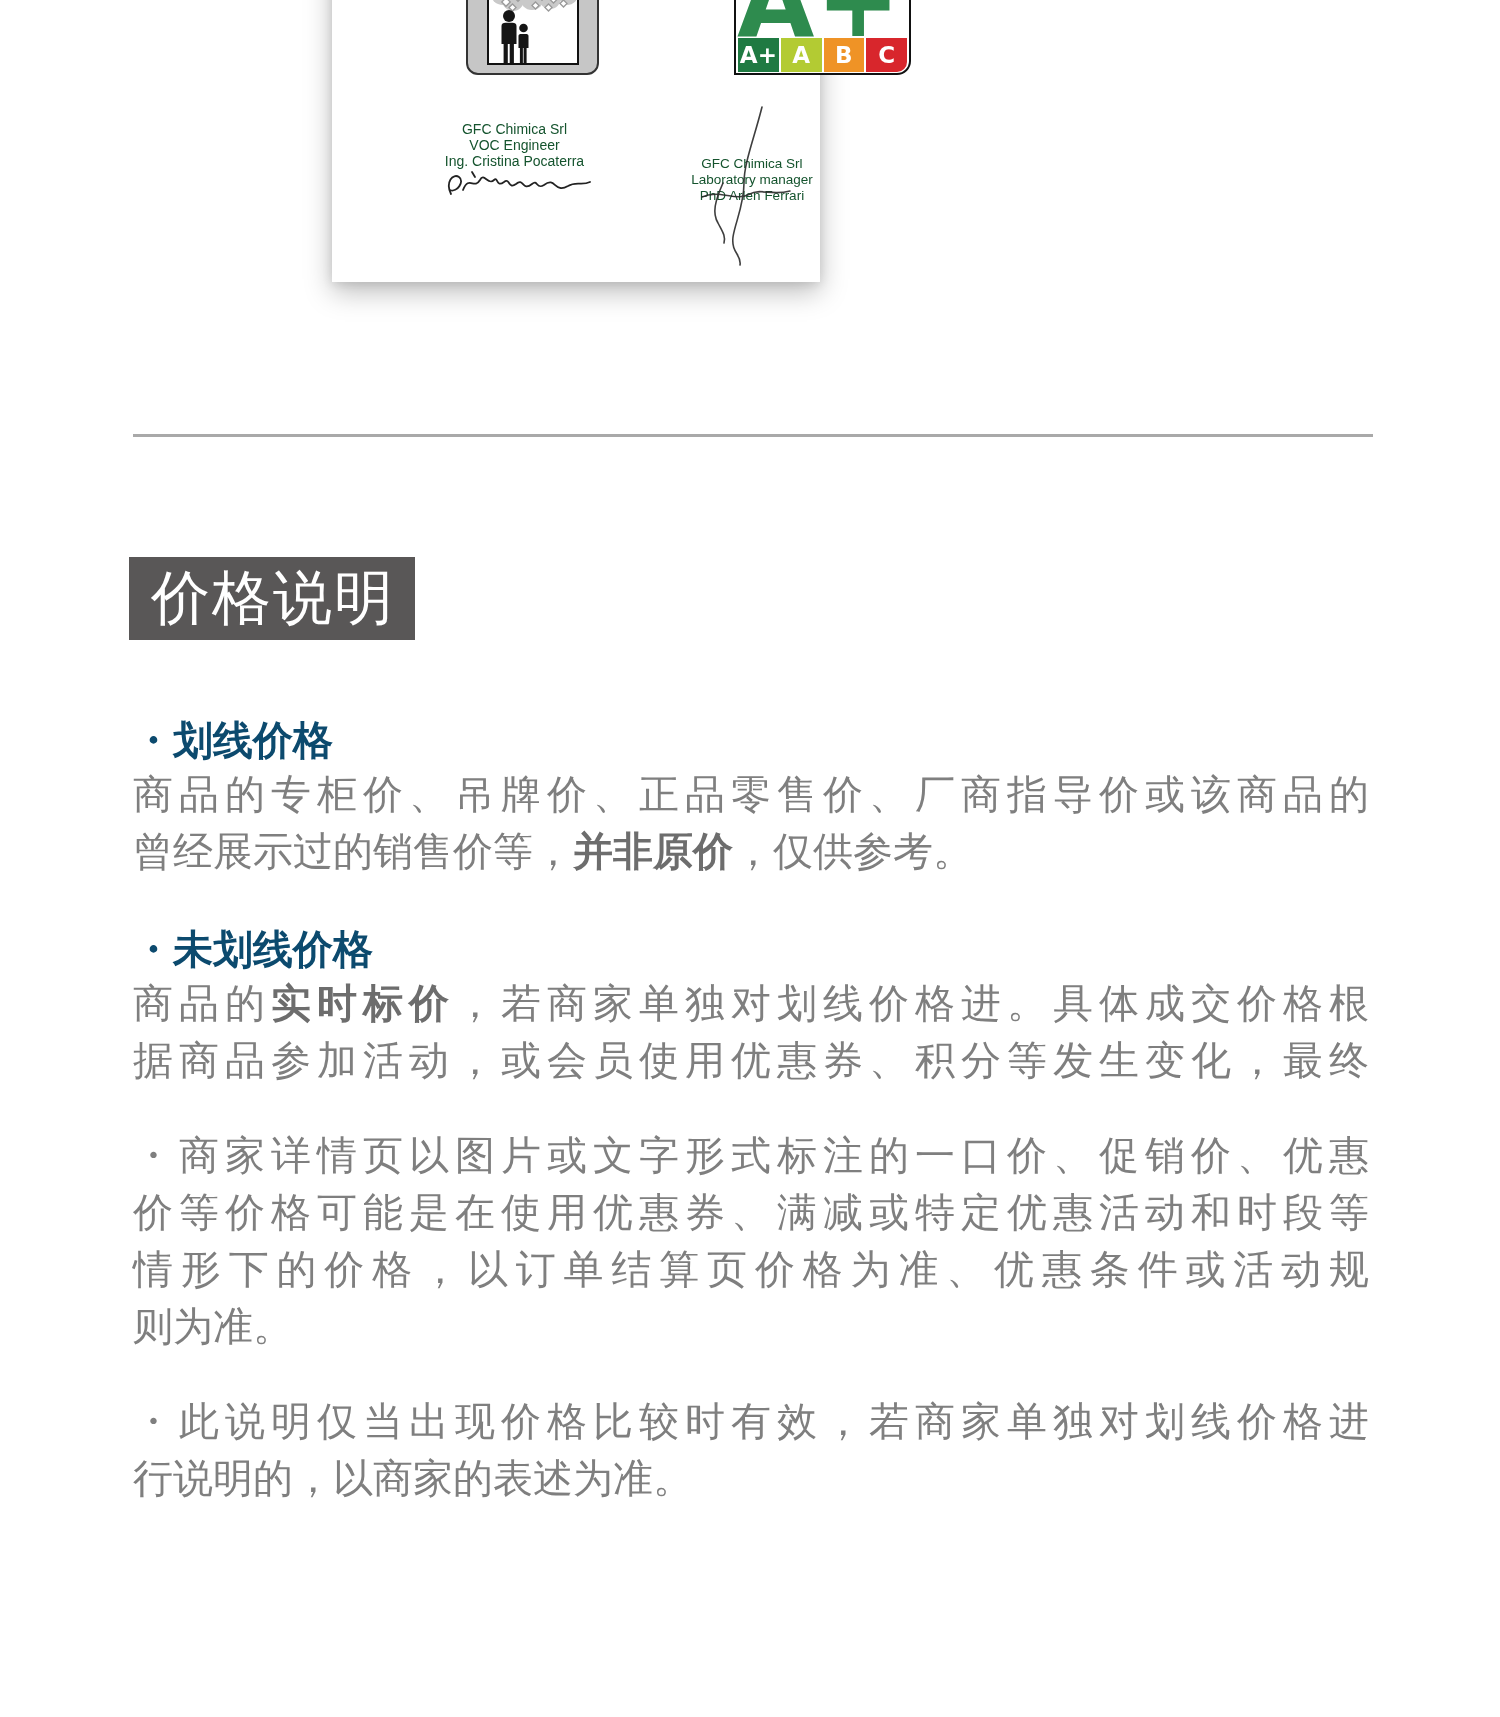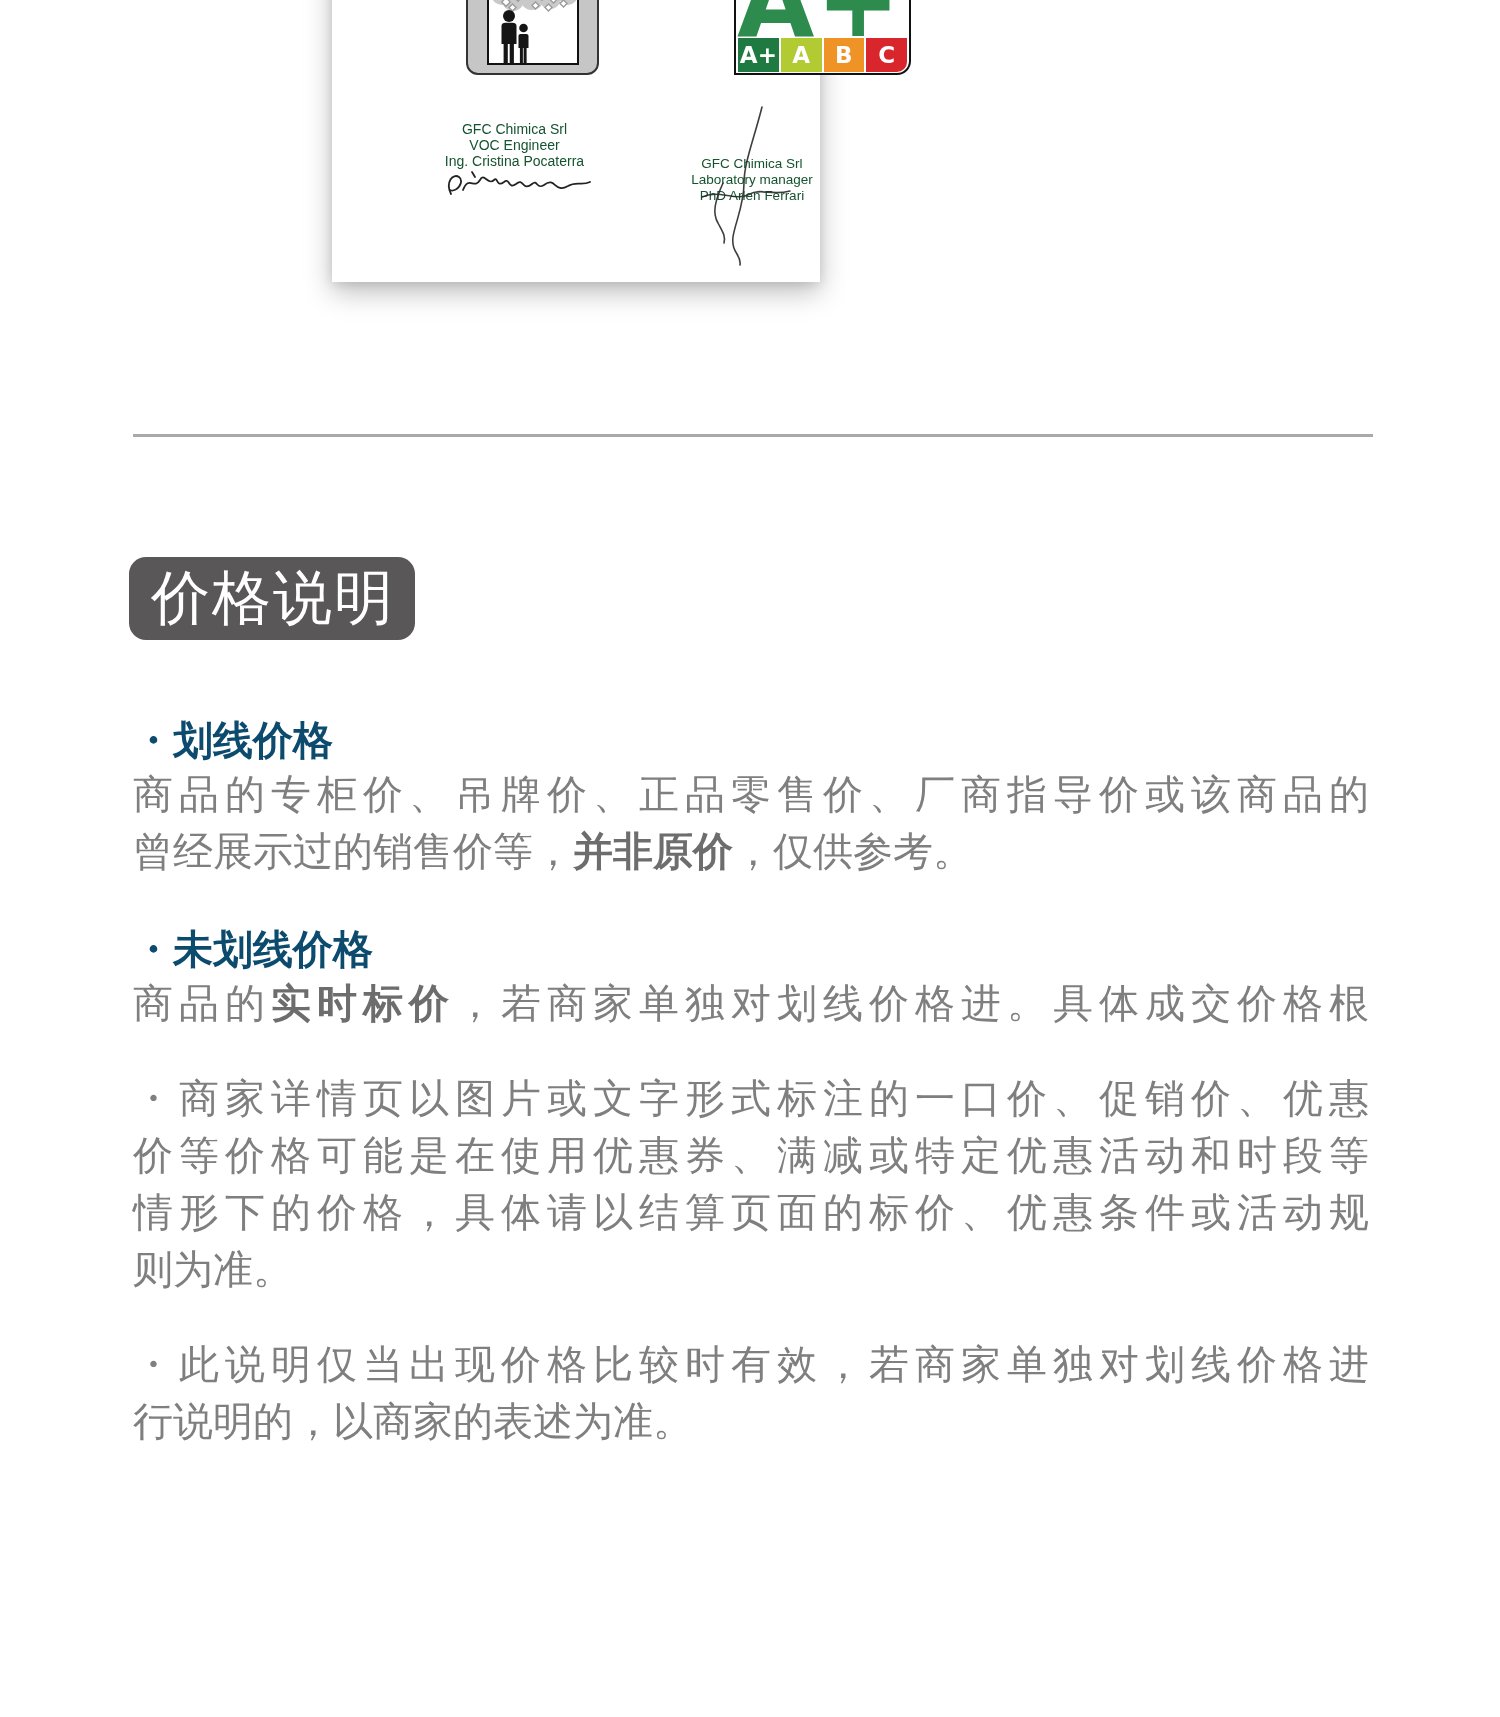--- a/index.html
+++ b/index.html
@@ -120,36 +120,37 @@
       <g fill="none" stroke="#2a2a2a" stroke-width="1.6" stroke-linecap="round" opacity="0.9">
         <path d="M72,2 C64,34 54,58 54,78 C54,100 45,118 43,132 C41,148 52,150 50,160"></path>
         <path d="M33,78 C25,96 22,108 28,118 C32,126 36,131 34,138"></path>
         <path d="M12,92 C30,84 45,97 60,89 C70,83 82,91 100,86"></path>
       </g>
     </svg>
   </div>
 
   <div class="divider" style="background: rgb(169, 169, 169);"></div>
 
-  <div class="price-header" style="background: rgb(89, 87, 87); border-radius: 17px;">价格说明</div>
+  <div class="price-header" style="background: rgb(89, 87, 87);">价格说明</div>
 
   <div class="notes" style="color: rgb(127, 127, 127);">
       <section class="note">
         <div class="note-heading">・划线价格</div>
         <div class="note-line just"><span>商品的专柜价、吊牌价、正品零售价、厂商指导价或该商品的</span></div>
         <div class="note-line"><span>曾经展示过的销售价等，</span><span class="b">并非原价</span><span>，仅供参考。</span></div>
       </section>
       <section class="note">
         <div class="note-heading">・未划线价格</div>
         <div class="note-line just"><span>商品的</span><span class="b">实时标价</span><span>，若商家单独对划线价格进。具体成交价格根</span></div>
+        <div class="note-line just"><span>据商品参加活动，或会员使用优惠券、积分等发生变化，最终</span></div>
       </section>
       <section class="note">
         <div class="note-line just"><span>・商家详情页以图片或文字形式标注的一口价、促销价、优惠</span></div>
         <div class="note-line just"><span>价等价格可能是在使用优惠券、满减或特定优惠活动和时段等</span></div>
-        <div class="note-line just"><span>情形下的价格，具体请以结算页面的标价、优惠条件或活动规</span></div>
+        <div class="note-line just"><span>情形下的价格，以订单结算页价格为准、优惠条件或活动规</span></div>
         <div class="note-line"><span>则为准。</span></div>
       </section>
       <section class="note">
         <div class="note-line just"><span>・此说明仅当出现价格比较时有效，若商家单独对划线价格进</span></div>
         <div class="note-line"><span>行说明的，以商家的表述为准。</span></div>
       </section>
     </div>
 
 </div>
 

